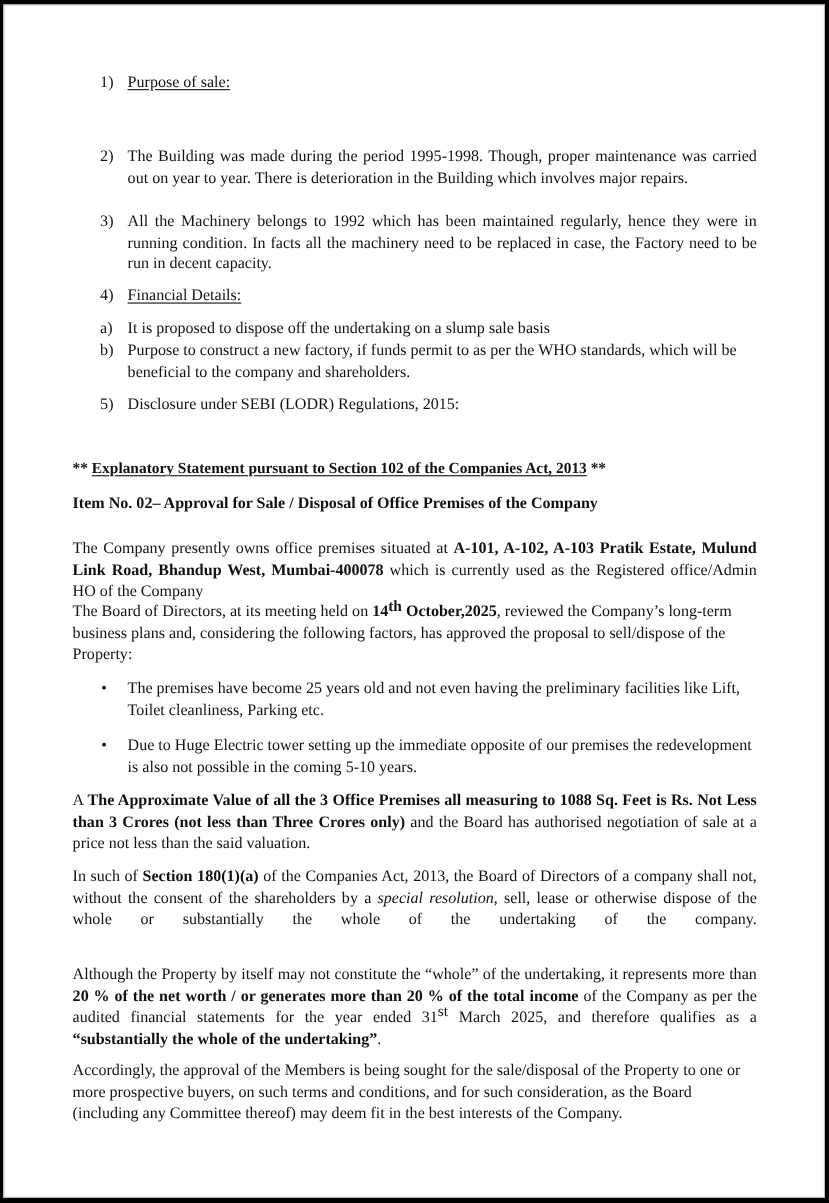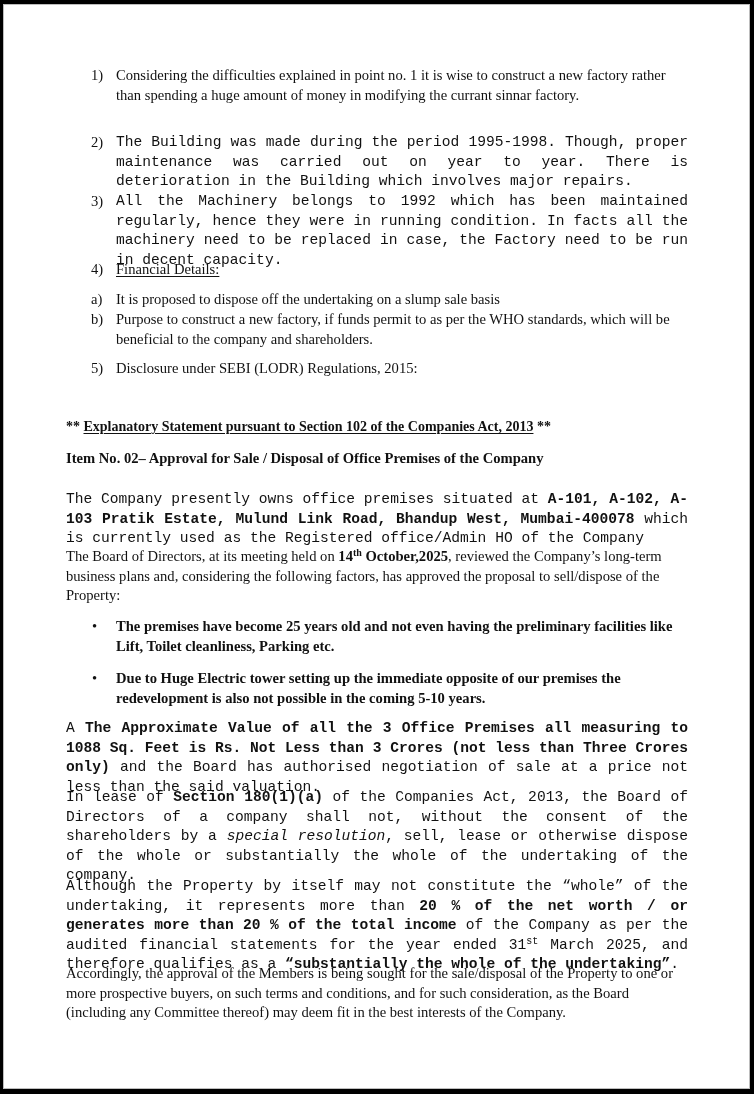--- a/index.html
+++ b/index.html
@@ -13,39 +13,39 @@
     font-family: "Liberation Serif", "DejaVu Serif", serif;
     font-size: 14.6px; line-height: 19.6px; color: #111;
   }
   .abs { position: absolute; left: 0; width: 622px; }
   .num-item { position: absolute; left: 26px; width: 596px; }
   .num-item .num { position: absolute; left: -1px; top: 0; }
   .num-item .body { margin-left: 24px; }
   .u { text-decoration: underline; text-underline-offset: 2px; }
   .b { font-weight: bold; }
   .i { font-style: italic; }
-  .justify { text-align: justify; font-family: Liberation Mono, monospace; }
+  .justify { text-align: justify; }
   .heading { font-weight: bold; font-size: 14px; }
   .heading .u { text-decoration-thickness: 1px; }
   .bullet-item { position: absolute; left: 26px; width: 596px; }
   .bullet-item .dot { position: absolute; left: 0; top: 0; }
-  .bullet-item .body { margin-left: 24px; font-weight: bold; }
-  sup { font-size: 10px; line-height: 0; vertical-align: 5px; }
+  .bullet-item .body { margin-left: 24px; }
+  sup { font-size: 14px; line-height: 0; vertical-align: 5px; }
   p { margin: 0; }
 </style>
 </head>
 <body>
 
 <div class="page">
   <div class="doc">
 
     <div class="num-item" style="top:62px;">
       <span class="num">1)</span>
       <div class="body">
-        <div>Considering the difficulties explained in point no. 1 it is wise to construct a new factory rather than spending a huge amount of money in modifying the currant sinnar factory.</div>
+        <div class="u">Purpose of sale:</div>
       </div>
     </div>
 
     <div class="num-item" style="top:129px;">
       <span class="num">2)</span>
       <div class="body justify">The Building was made during the period 1995-1998.  Though, proper maintenance was carried out on year to year.  There is deterioration in the Building which involves major repairs.</div>
     </div>
 
     <div class="num-item" style="top:188px;">
       <span class="num">3)</span>
@@ -93,21 +93,21 @@
     <div class="bullet-item" style="top:665px;">
       <span class="dot">•</span>
       <div class="body">Due to Huge Electric tower setting up the immediate opposite of our premises the redevelopment is also not possible in the coming 5-10 years.</div>
     </div>
 
     <p class="abs justify" style="top:715px;">
       <span>A </span><span class="b">The Approximate Value of all the 3 Office Premises all measuring to 1088 Sq. Feet is Rs. Not Less than 3 Crores (not less than Three Crores only)</span><span> and the Board has authorised negotiation of sale at a price not less than the said valuation.</span>
     </p>
 
     <p class="abs justify" style="top:784px; text-align-last: justify;">
-      <span>In lease of </span><span class="b">Section 180(1)(a)</span><span> of the Companies Act, 2013, the Board of Directors of a company shall not, without the consent of the shareholders by a </span><span class="i">special resolution</span><span>, sell, lease or otherwise dispose of the whole or substantially the whole of the undertaking of the company.</span>
+      <span>In such of </span><span class="b">Section 180(1)(a)</span><span> of the Companies Act, 2013, the Board of Directors of a company shall not, without the consent of the shareholders by a </span><span class="i">special resolution</span><span>, sell, lease or otherwise dispose of the whole or substantially the whole of the undertaking of the company.</span>
     </p>
 
     <p class="abs justify" style="top:873px;">
       <span>Although the Property by itself may not constitute the “whole” of the undertaking, it represents more than </span><span class="b">20 % of the net worth / or generates more than 20 % of the total income</span><span> of the Company as per the audited financial statements for the year ended 31</span><sup>st</sup><span> March 2025, and therefore qualifies as a </span><span class="b">“substantially the whole of the undertaking”</span><span>.</span>
     </p>
 
     <p class="abs" style="top:960px;">Accordingly, the approval of the Members is being sought for the sale/disposal of the Property to one or more prospective buyers, on such terms and conditions, and for such consideration, as the Board (including any Committee thereof) may deem fit in the best interests of the Company.</p>
 
   </div>
 </div>

